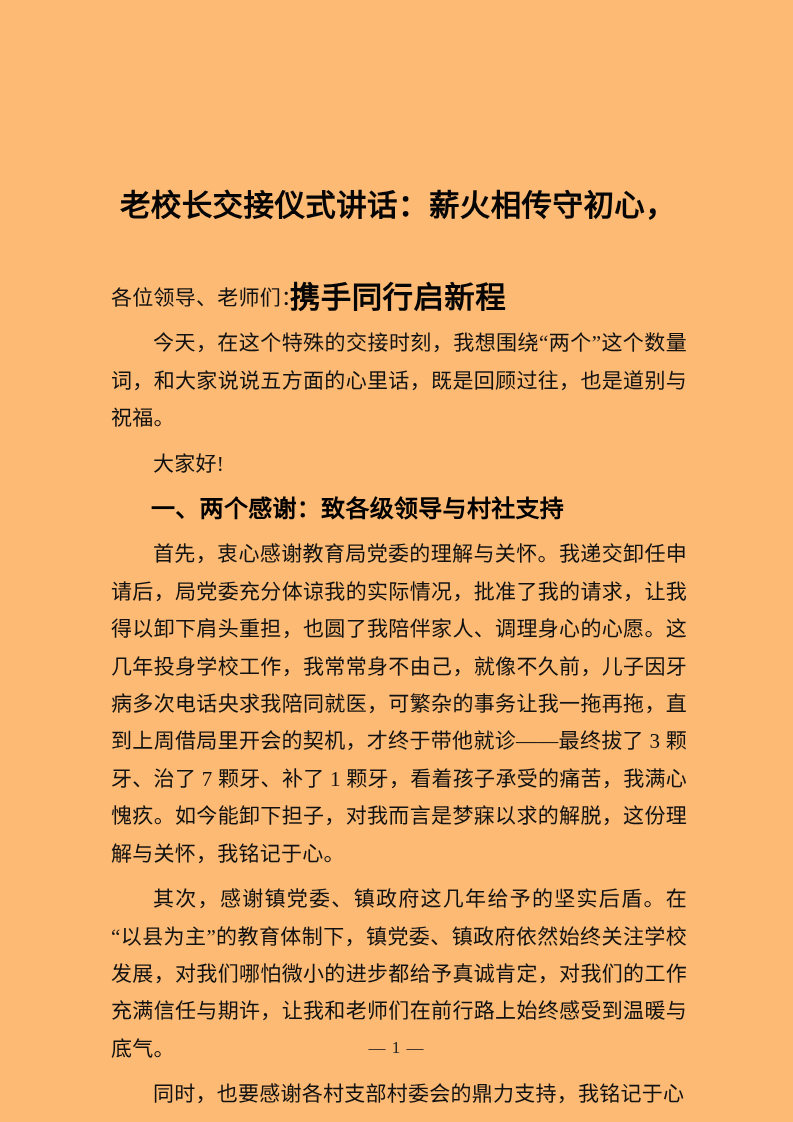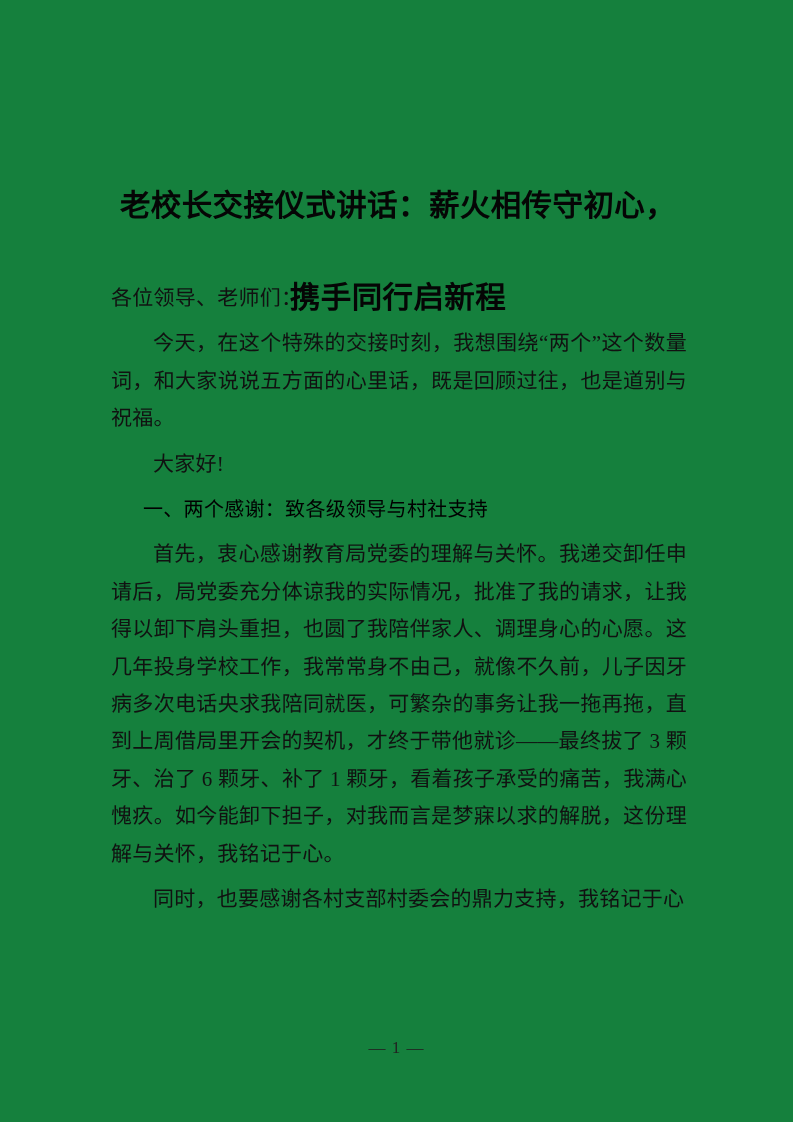--- a/index.html
+++ b/index.html
@@ -17,21 +17,21 @@
     color: #000000;
     -webkit-font-smoothing: antialiased;
   }
 
   .page {
     position: absolute;
     top: 0;
     left: 0;
     width: 793px;
     height: 1122px;
-    background: #15803d;
+    background: #fdba74;
     box-sizing: border-box;
     padding-left: 16px;
   }
 
   
   .doc-title {
     position: absolute;
     left: 103px;
     top: 136px;
     width: 590px;
@@ -66,24 +66,24 @@
 
   .para.indent {
     text-indent: 2em;
   }
 
   .para.salutation {
     text-indent: 0;
   }
 
   .section-head {
-    font-size: 20px;
+    font-size: 24px;
     line-height: 37.4px;
     text-indent: 2em;
-    font-weight: 400;
+    font-weight: 700;
     color: #000000;
     margin: 0;
     letter-spacing: 0.3px;
     font-family: "Liberation Serif", "DejaVu Serif", serif;
   }
 
   
   .page-footer {
     position: absolute;
     left: 0;
@@ -110,22 +110,23 @@
   <div class="body-col">
 
     <p class="para salutation">各位领导、老师们：</p>
 
     <p class="para indent">今天，在这个特殊的交接时刻，我想围绕“两个”这个数量词，和大家说说五方面的心里话，既是回顾过往，也是道别与祝福。</p>
 
     <p class="para indent">大家好!</p>
 
     <p class="section-head">一、两个感谢：致各级领导与村社支持</p>
 
-    <p class="para indent">首先，衷心感谢教育局党委的理解与关怀。我递交卸任申请后，局党委充分体谅我的实际情况，批准了我的请求，让我得以卸下肩头重担，也圆了我陪伴家人、调理身心的心愿。这几年投身学校工作，我常常身不由己，就像不久前，儿子因牙病多次电话央求我陪同就医，可繁杂的事务让我一拖再拖，直到上周借局里开会的契机，才终于带他就诊——最终拔了 3 颗牙、治了 6 颗牙、补了 1 颗牙，看着孩子承受的痛苦，我满心愧疚。如今能卸下担子，对我而言是梦寐以求的解脱，这份理解与关怀，我铭记于心。</p>
+    <p class="para indent">首先，衷心感谢教育局党委的理解与关怀。我递交卸任申请后，局党委充分体谅我的实际情况，批准了我的请求，让我得以卸下肩头重担，也圆了我陪伴家人、调理身心的心愿。这几年投身学校工作，我常常身不由己，就像不久前，儿子因牙病多次电话央求我陪同就医，可繁杂的事务让我一拖再拖，直到上周借局里开会的契机，才终于带他就诊——最终拔了 3 颗牙、治了 7 颗牙、补了 1 颗牙，看着孩子承受的痛苦，我满心愧疚。如今能卸下担子，对我而言是梦寐以求的解脱，这份理解与关怀，我铭记于心。</p>
 
+    <p class="para indent">其次，感谢镇党委、镇政府这几年给予的坚实后盾。在“以县为主”的教育体制下，镇党委、镇政府依然始终关注学校发展，对我们哪怕微小的进步都给予真诚肯定，对我们的工作充满信任与期许，让我和老师们在前行路上始终感受到温暖与底气。</p>
 
     <p class="para indent">同时，也要感谢各村支部村委会的鼎力支持，我铭记于心</p>
 
   </div>
 
   <div class="page-footer">— 1 —</div>
 
 </div>
 
 </body></html>

